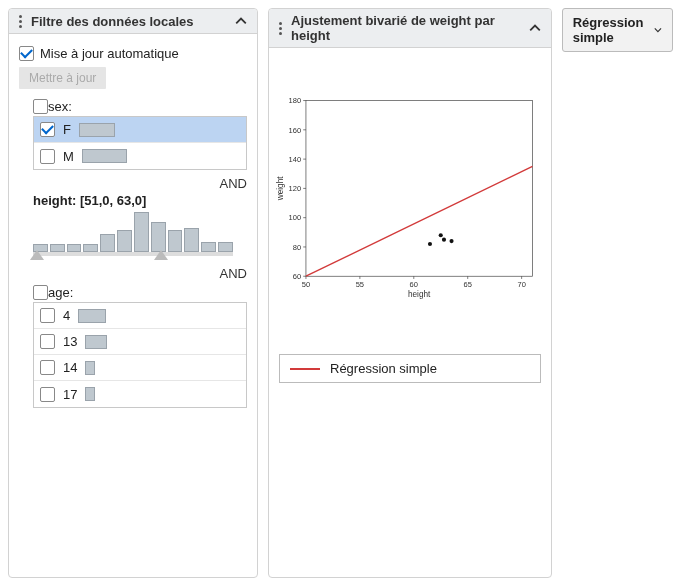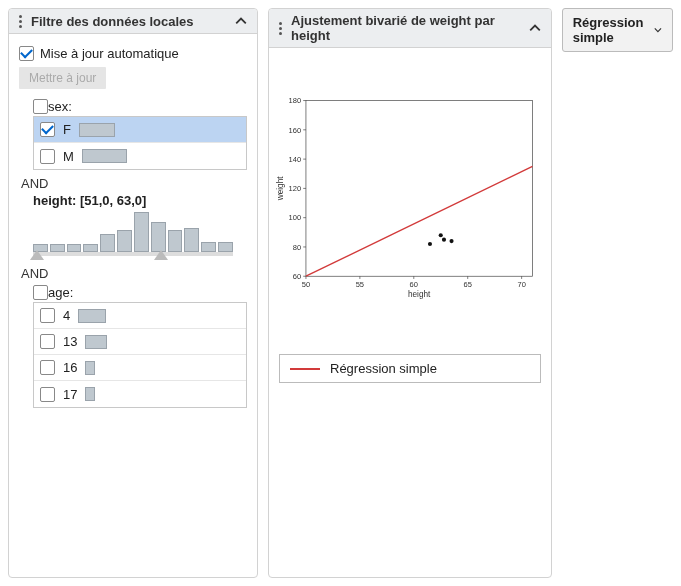--- a/index.html
+++ b/index.html
@@ -78,21 +78,21 @@
   .list-row {
     display:flex; align-items:center; gap:8px;
     padding:4px 6px; border-bottom:1px solid #e6e6e6;
     min-height:26px;
   }
   .list-row:last-child { border-bottom:none; }
   .list-row.sel { background:#bcd4f2; }
   .bar {
     height:14px; background:#bfc8cf; border:1px solid #9aa3ab;
   }
-  .and-label { margin:6px 0 2px 2px; color:#333; }
+  .and-label { margin:6px 0 2px 2px; color:#333;text-align:right; }
   .height-label { margin-left:14px; margin-bottom:4px;font-weight:bold; }
   .hist-wrap { position:relative; height:48px; margin:0 14px 0 14px; }
   .hist { position:absolute; left:0; right:0; bottom:8px; height:40px;
           display:flex; align-items:flex-end; gap:2px; }
   .hist div { flex:1; background:#bfc8cf; border:1px solid #9aa3ab; }
   .slider-track {
     position:absolute; left:0; right:0; bottom:4px; height:4px;
     background:#ddd;
   }
   .slider-handle {
@@ -194,21 +194,21 @@
           <span>4</span>
           <div class="bar" style="width: 28px;"></div>
         </div>
         <div class="list-row">
           <div class="chk"></div>
           <span>13</span>
           <div class="bar" style="width: 22px;"></div>
         </div>
         <div class="list-row">
           <div class="chk"></div>
-          <span>16</span>
+          <span>14</span>
           <div class="bar" style="width: 10px;"></div>
         </div>
         <div class="list-row">
           <div class="chk"></div>
           <span>17</span>
           <div class="bar" style="width: 10px;"></div>
         </div>
       </div>
   </div>
 </div>

